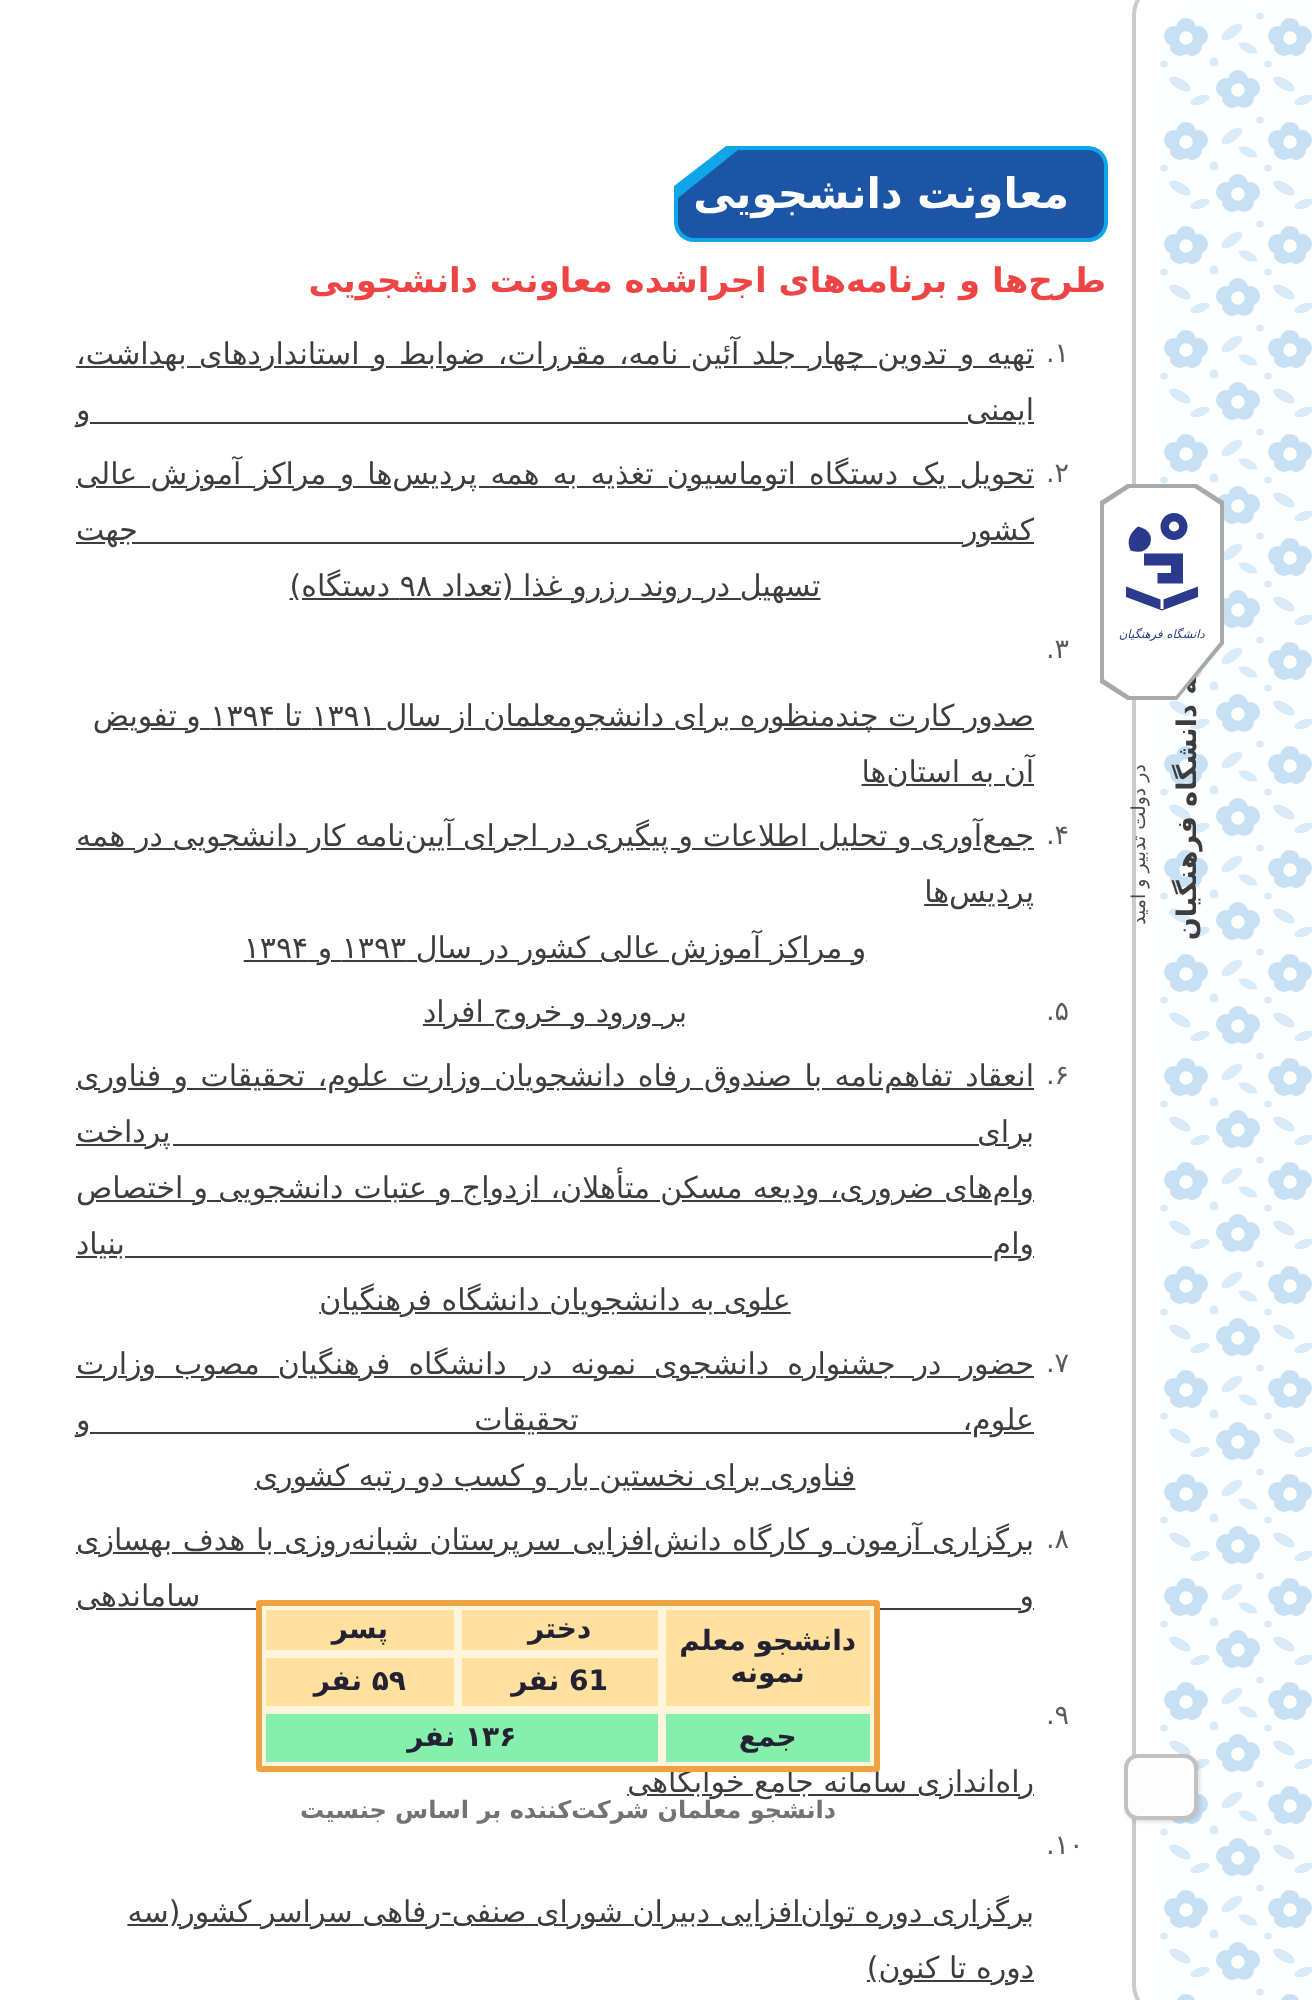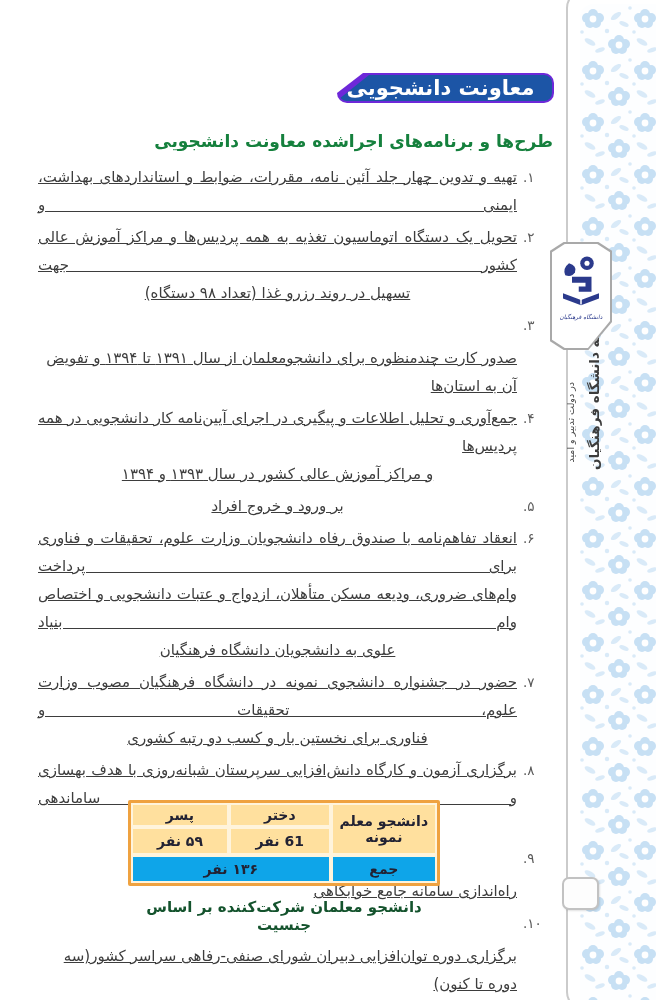--- a/index.html
+++ b/index.html
@@ -45,33 +45,33 @@
     font-size:9.5px;color:#4a4a4a;
   }
   
   .side-tab{
     position:absolute;left:562px;top:877px;width:33px;height:29px;z-index:3;
     background:#fdfdfd;border:2px solid #c2c2c2;border-radius:7px;
     box-shadow:1px 1px 2px rgba(0,0,0,.12);
   }
   
   .badge-outer{
-    position:absolute;left:337px;top:73px;width:217px;height:30px;z-index:1;
-    background:#6d28d9;border-radius:10px;
+    position:absolute;left:337px;top:73px;width:217px;height:48px;z-index:1;
+    background:#0ea5e9;border-radius:10px;
     clip-path:polygon(26px 0,100% 0,100% 100%,0 100%,0 20px);
   }
   .badge-inner{
     position:absolute;inset:2px;background:#1c55a6;border-radius:8px;
     clip-path:polygon(30px 0,100% 0,100% 100%,0 100%,0 24px);
     display:flex;align-items:center;justify-content:center;
   }
   .badge-inner span{color:#ffffff;font-size:21px;font-weight:bold;padding-right:10px;}
   
   .subtitle{
-    position:absolute;right:103px;top:131px;color:#15803d;
+    position:absolute;right:103px;top:131px;color:#ef4444;
     font-size:17px;font-weight:bold;
   }
   
   .list{
     position:absolute;right:103px;left:38px;top:163px;
     color:#3d3d3d;font-size:15px;
   }
   .list-item{display:flex;flex-direction:row;margin-bottom:4px;}
   .item-number{
     flex:0 0 30px;font-size:13.5px;color:#5a5a5a;line-height:28px;
@@ -84,28 +84,28 @@
   .line-single{text-align:right;margin-top:33px;}
   
   .gender-table{
     position:absolute;left:128px;top:800px;width:312px;z-index:1;
     border-collapse:separate;border-spacing:0;
     border:3px solid #efa240;border-radius:2px;
     font-size:14px;color:#222233;font-weight:bold;text-align:center;
   }
   .gender-table td{border:2px solid #fff4dc;padding:2px 0;}
   .cell-amber{background:#ffe09e;}
-  .cell-peach{background:#0ea5e9;}
+  .cell-peach{background:#86efac;}
   .row-head{height:24px;}
   .row-val{height:28px;}
   .row-total{height:28px;}
   .cell-span-head{width:104px;font-weight:bold;}
   .table-caption{
     position:absolute;left:128px;top:898px;width:312px;text-align:center;
-    font-size:15px;font-weight:bold;color:#14532d;
+    font-size:12px;font-weight:bold;color:#737373;
   }
 </style>
 </head>
 <body>
 
 <div class="page">
 
   <div class="band-outline"></div>
   <div class="band-pattern">
     <svg xmlns="http://www.w3.org/2000/svg">

